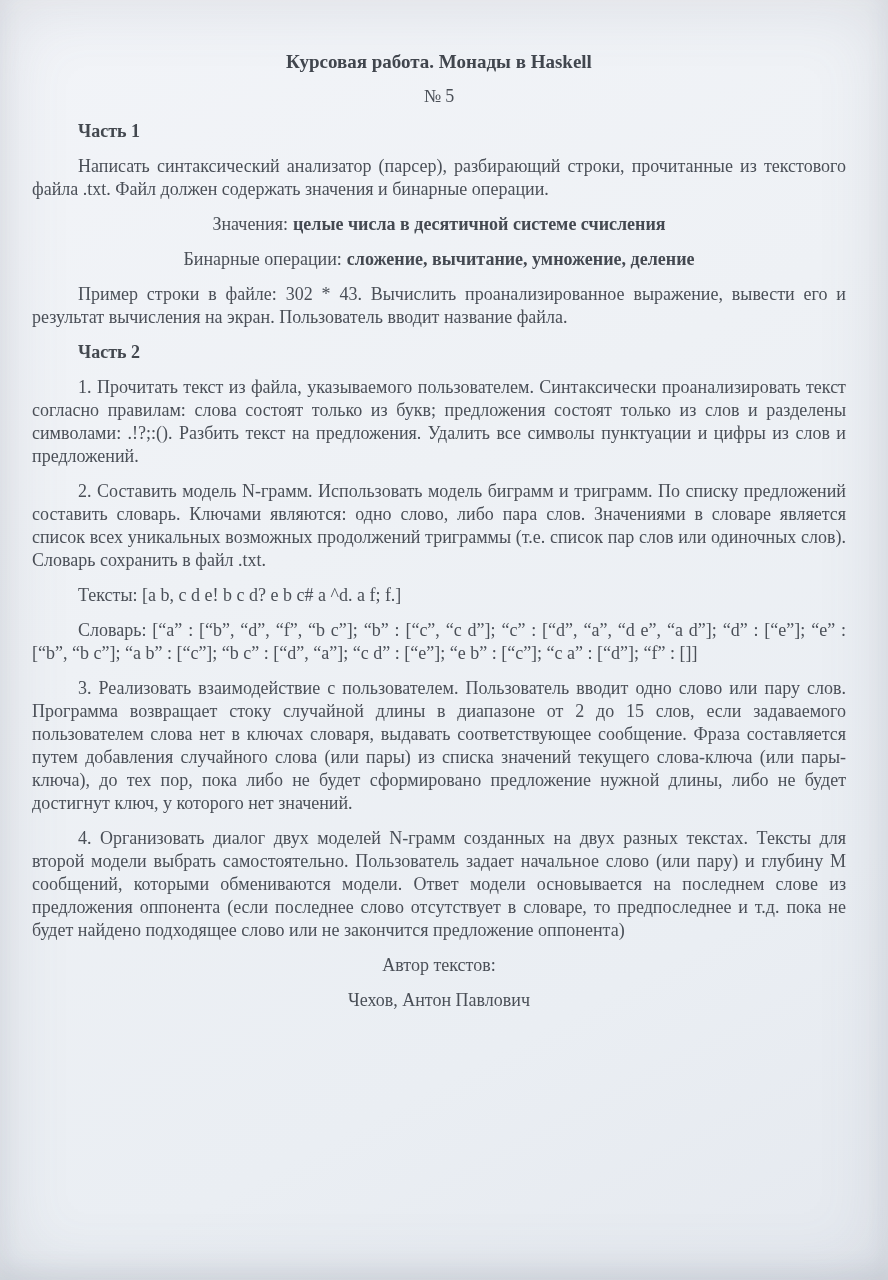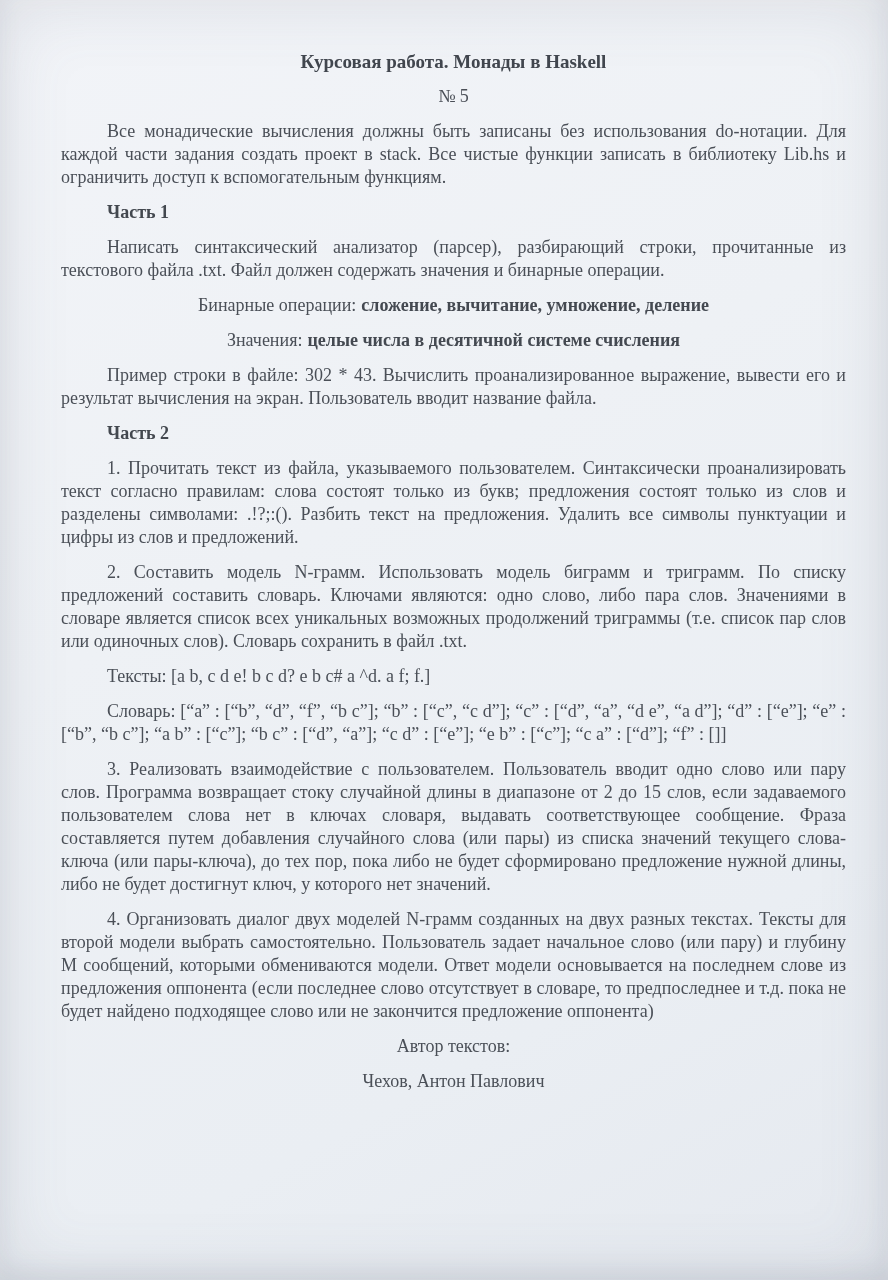--- a/index.html
+++ b/index.html
@@ -19,21 +19,21 @@
     background: linear-gradient(152deg, #f2f4f8 0%, #eef1f5 40%, #eaeef3 75%, #e5e9ef 100%);
     box-shadow: inset 0 0 70px rgba(92, 102, 118, 0.16),
                 inset 0 -10px 22px rgba(80, 90, 105, 0.10),
                 inset 0 6px 14px rgba(255, 255, 255, 0.35);
     box-sizing: border-box;
   }
   .page {
     box-sizing: border-box;
     width: 100%;
     height: 100%;
-    padding: 50px 42px 0 61px;
+    padding: 50px 42px 0 32px;
     font-family: "Liberation Serif", "DejaVu Serif", serif;
     font-size: 18px;
     line-height: 23px;
     color: #4a4f57;
     filter: blur(0.3px);
   }
   .page p, .page h1 {
     margin: 0 0 12px 0;
     padding: 0;
   }
@@ -67,29 +67,28 @@
 </head>
 <body>
 
 <div class="photo">
   <div class="page">
 
     <h1 class="center title">Курсовая работа. Монады в Haskell</h1>
 
     <p class="center doc-number">№ 5</p>
 
-    <p class="body-par">Все монадические вычисления должны быть записаны без использования do-нотации. Для каждой части задания создать проект в stack. Все чистые функции записать в библиотеку Lib.hs и ограничить доступ к вспомогательным функциям.</p>
 
     <p class="section-heading">Часть 1</p>
 
     <p class="body-par">Написать синтаксический анализатор (парсер), разбирающий строки, прочитанные из текстового файла .txt. Файл должен содержать значения и бинарные операции.</p>
 
+    <p class="center"><span>Значения:</span><span class="bold-part">целые числа в десятичной системе счисления</span></p>
+
     <p class="center"><span>Бинарные операции:</span><span class="bold-part">сложение, вычитание, умножение, деление</span></p>
-
-    <p class="center"><span>Значения:</span><span class="bold-part">целые числа в десятичной системе счисления</span></p>
 
     <p class="body-par">Пример строки в файле: 302 * 43. Вычислить проанализированное выражение, вывести его и результат вычисления на экран. Пользователь вводит название файла.</p>
 
     <p class="section-heading">Часть 2</p>
 
 
     <p class="body-par">1. Прочитать текст из файла, указываемого пользователем. Синтаксически проанализировать текст согласно правилам: слова состоят только из букв; предложения состоят только из слов и разделены символами: .!?;:(). Разбить текст на предложения. Удалить все символы пунктуации и цифры из слов и предложений.</p>
 
     <p class="body-par">2. Составить модель N-грамм. Использовать модель биграмм и триграмм. По списку предложений составить словарь. Ключами являются: одно слово, либо пара слов. Значениями в словаре является список всех уникальных возможных продолжений триграммы (т.е. список пар слов или одиночных слов). Словарь сохранить в файл .txt.</p>
 

